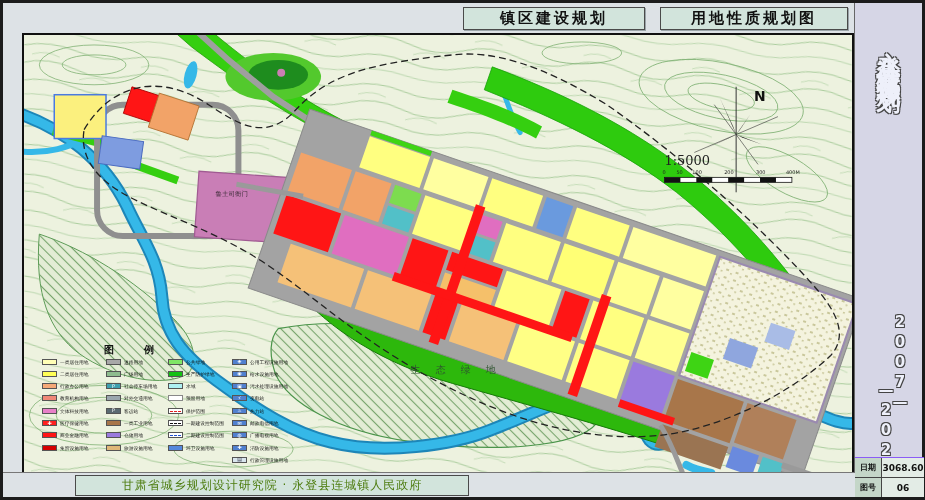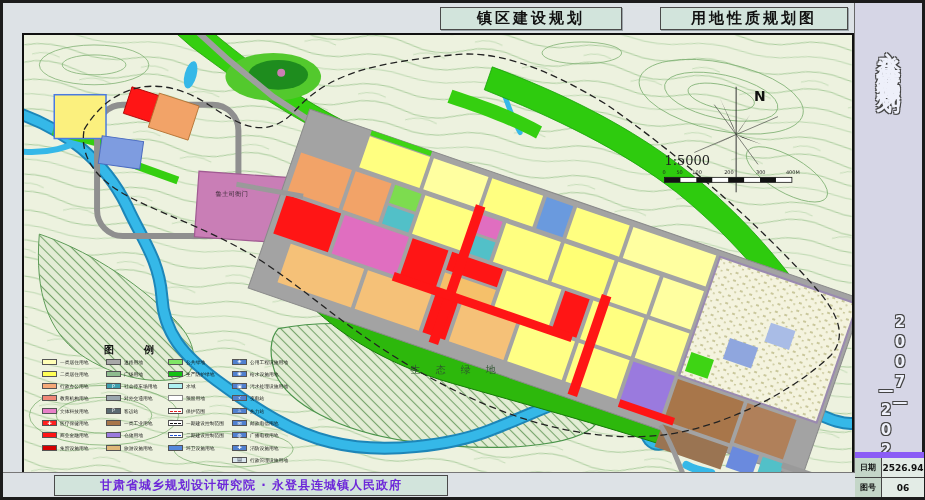--- a/index.html
+++ b/index.html
@@ -5,48 +5,48 @@
   html,body{margin:0;padding:0;}
   body{width:925px;height:500px;overflow:hidden;background:#222;
        font-family:"DejaVu Sans","Liberation Sans",sans-serif;}
   .stage{position:relative;width:919px;height:494px;border:3px solid #1c1c1c;
          background:#dde2e6;}
   
   .title-box{position:absolute;top:4px;height:21px;background:#d2e4dc;
      border:1px solid #4a4a4a;box-shadow:1px 1px 0 #9aa4a8;
      display:flex;align-items:center;justify-content:center;
      font-weight:bold;font-size:15px;letter-spacing:3px;color:#111;}
-  #title-left{left:437px;width:180px;}
+  #title-left{left:460px;width:180px;}
   #title-right{left:657px;width:186px;font-family:Liberation Mono, monospace;}
   
   .sidebar{position:absolute;right:0;top:0;width:67px;height:494px;
      background:#d6d6e6;border-left:1px solid #666;}
   .v-title{position:absolute;top:30px;left:50%;transform:translateX(-50%);
      writing-mode:vertical-rl;text-orientation:upright;
      font-weight:bold;font-size:24px;line-height:1;letter-spacing:4px;
      color:#eef0fa;
      text-shadow:-1px -1px 0 #444,1px -1px 0 #444,-1px 1px 0 #444,1px 1px 0 #444;}
   .v-years{position:absolute;writing-mode:vertical-rl;text-orientation:upright;
      font-weight:bold;font-size:15px;letter-spacing:2px;color:#eef0fa;
      text-shadow:-1px -1px 0 #444,1px -1px 0 #444,-1px 1px 0 #444,1px 1px 0 #444;}
   #years-top{top:310px;left:36px;}
   #years-bottom{top:378px;left:22px;}
-  .side-table{position:absolute;left:0;bottom:0;width:69px;border-top:6px solid #8b5cf6;}
+  .side-table{position:absolute;left:0;bottom:0;width:69px;border-top:1px solid #8b5cf6;}
   .side-row{display:flex;height:19px;border-bottom:1px solid #444;}
   .side-row:last-child{border-bottom:none;}
   .side-cell-l{width:26px;background:#c4d6c8;border-right:1px solid #444;
      font-size:8px;font-weight:bold;display:flex;align-items:center;justify-content:center;color:#111;}
   .side-cell-v{flex:1;background:#e3ece6;font-size:9px;font-weight:bold;
      display:flex;align-items:center;justify-content:center;color:#111;}
   
   .footer-strip{position:absolute;left:0;bottom:0;width:852px;height:24px;
      background:#dde2e6;border-top:1px solid #777;}
-  .footer-box{position:absolute;left:51px;top:2px;width:392px;height:19px;
+  .footer-box{position:absolute;left:72px;top:2px;width:392px;height:19px;
      background:#d2e4dc;border:1px solid #4a4a4a;display:flex;align-items:center;
-     justify-content:center;font-size:12px;font-weight:bold;color:#6d28d9;letter-spacing:1px;}
+     justify-content:center;font-size:12px;font-weight:normal;color:#4d7c0f;letter-spacing:1px;}
   
   #map{position:absolute;left:19px;top:30px;width:828px;height:438px;
      border:2px solid #111;background:#edf2df;overflow:hidden;}
   #map svg{display:block;}
   
   #legend{position:absolute;left:10px;top:306px;width:268px;height:128px;font-size:5px;}
   #legend .legend-title{position:absolute;left:0;top:2px;width:200px;text-align:center;
      font-size:10px;font-weight:bold;letter-spacing:10px;color:#111;}
   .legend-row{position:absolute;display:flex;align-items:center;height:9px;}
   .legend-swatch{width:15px;height:6px;border:1px solid #555;margin-right:3px;
@@ -380,21 +380,21 @@
     </div>
   </div>
 
   <div class="sidebar">
     <div class="v-title">永登县连城镇总体规划</div>
     <div id="years-top" class="v-years">2007—</div>
     <div id="years-bottom" class="v-years">—2020</div>
     <div class="side-table">
       <div class="side-row">
         <div class="side-cell-l">日期</div>
-        <div class="side-cell-v">2526.94</div>
+        <div class="side-cell-v">3068.60</div>
       </div>
       <div class="side-row">
         <div class="side-cell-l">图号</div>
         <div class="side-cell-v">06</div>
       </div>
     </div>
   </div>
 
   <div class="footer-strip">
     <div class="footer-box">甘肃省城乡规划设计研究院 · 永登县连城镇人民政府</div>

